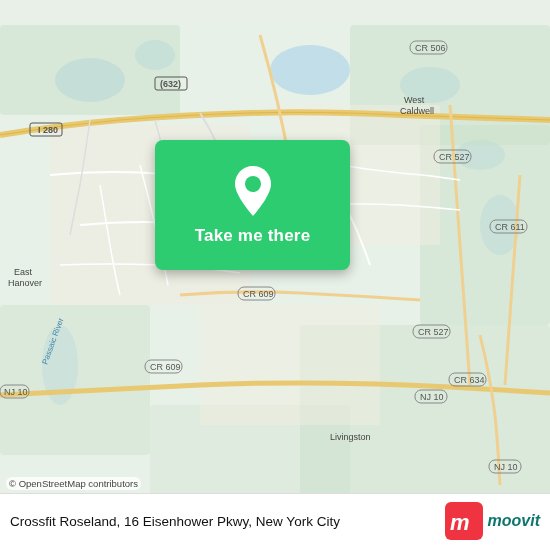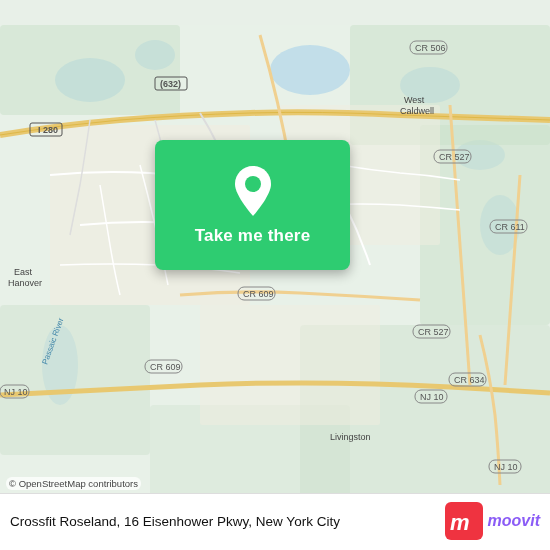--- a/index.html
+++ b/index.html
@@ -90,21 +90,21 @@
     }
 
     #moovit-icon {
       width: 38px;
       height: 38px;
     }
 
     #moovit-text {
       font-size: 16px;
       font-weight: 700;
-      color: #8b5cf6;
+      color: #0f766e;
       font-style: italic;
     }
 
     
     #osm-copyright {
       position: absolute;
       bottom: 60px;
       left: 6px;
       font-size: 9.5px;
       color: #444;

